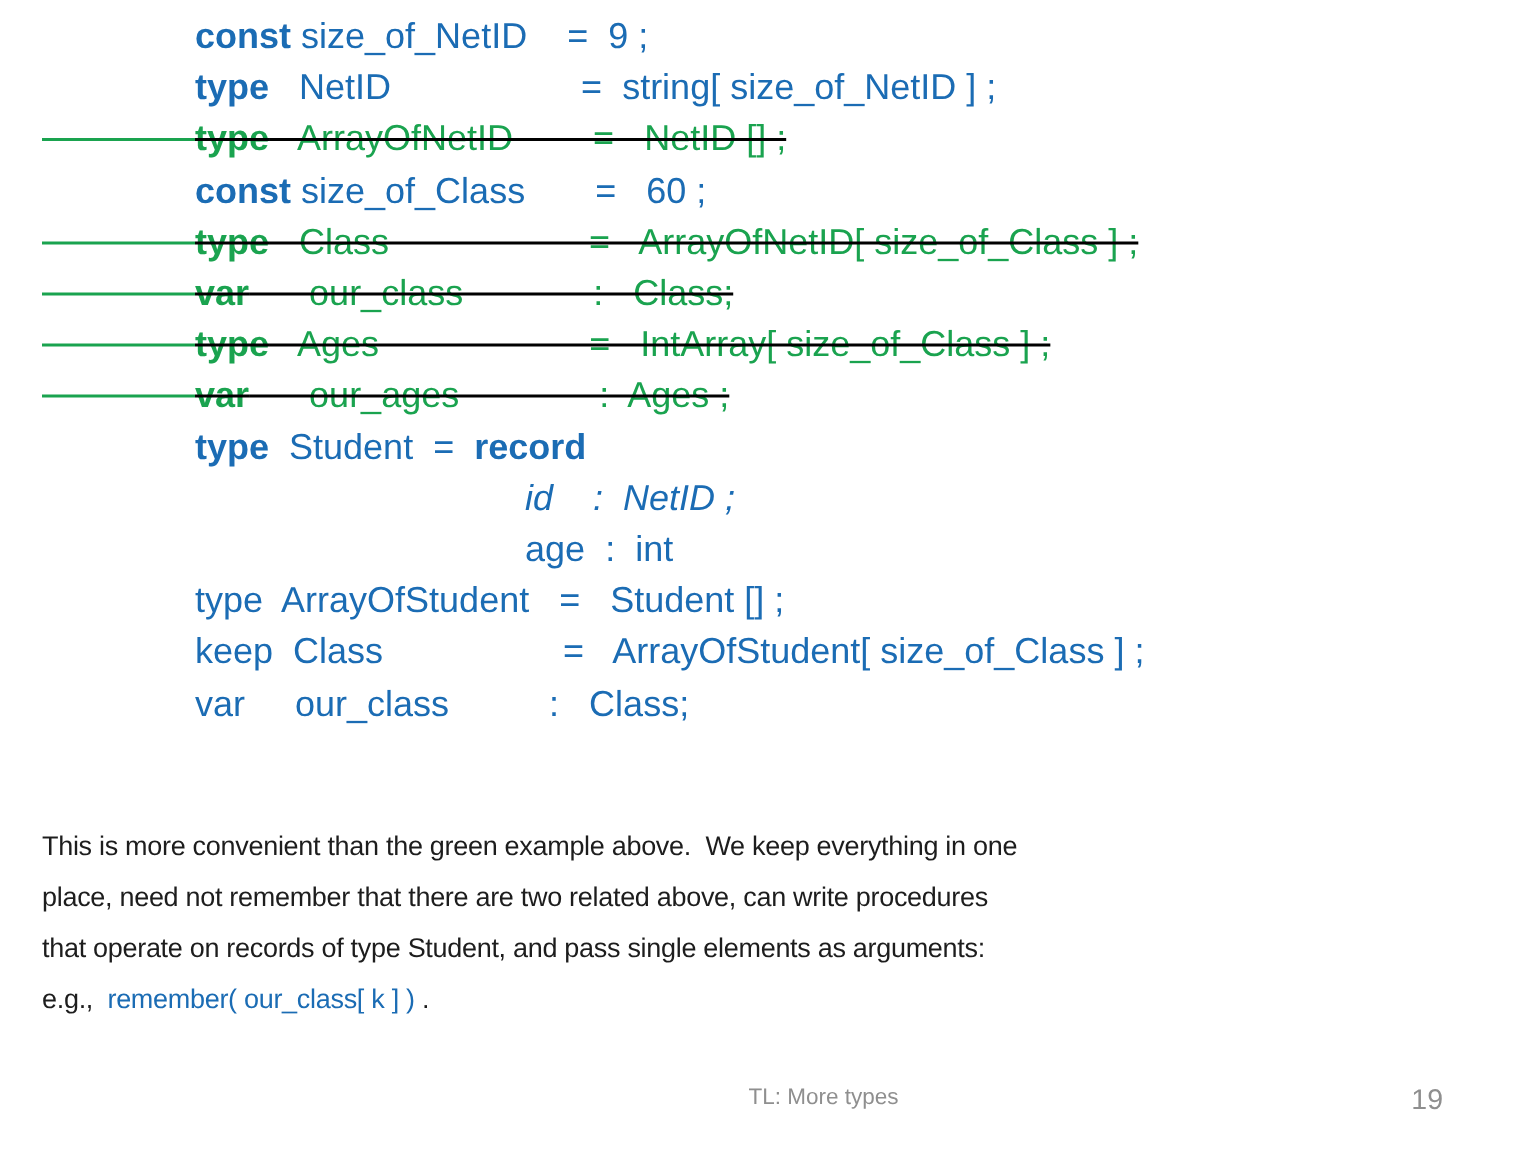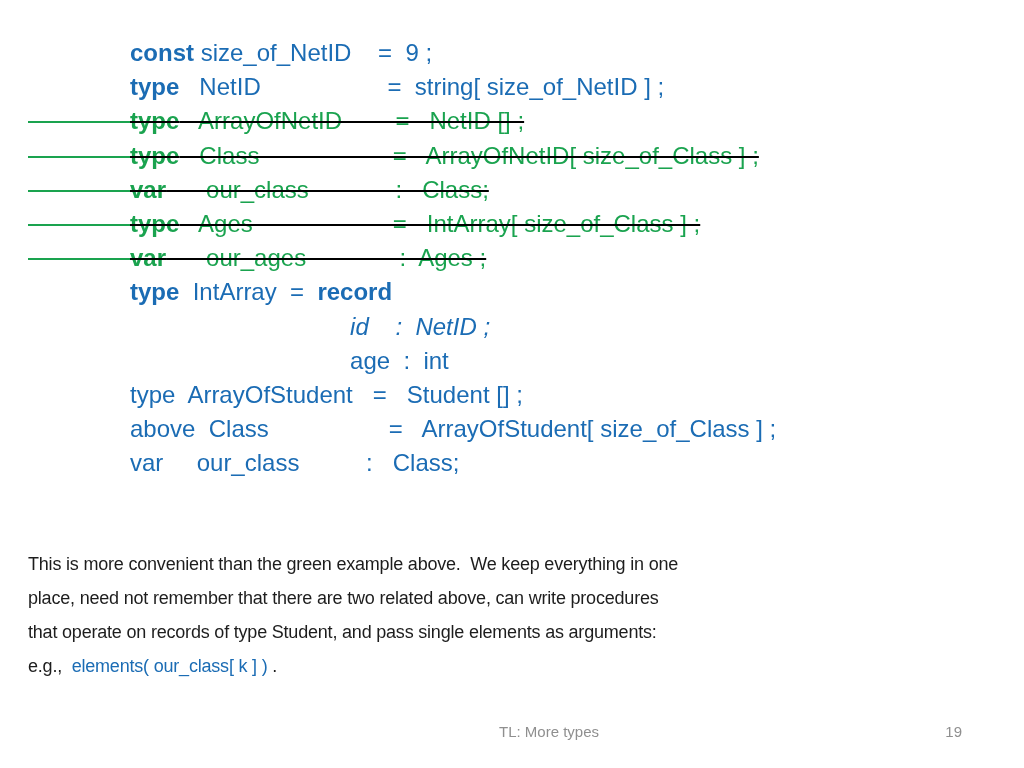--- a/index.html
+++ b/index.html
@@ -14,21 +14,21 @@
     position: relative;
     width: 1024px;
     height: 768px;
     background: var(--background);
     font-family: "Liberation Sans", sans-serif;
     overflow: hidden;
   }
   .code-block {
     position: absolute;
     left: 28px;
-    top: 36px;
+    top: 8px;
     font-size: 24px;
     line-height: 34.2px;
   }
   .code-line { white-space: pre; }
   .code-line .bold { font-weight: 700; }
   .lead {
     display: inline-block;
     width: 102px;
     height: 2px;
   }
@@ -56,44 +56,45 @@
     width: 100%;
     text-align: center;
     font-size: 15px;
     color: var(--gray);
     margin-left: 37px;
   }
   .page-number {
     position: absolute;
     top: 723px;
     right: 62px;
-    font-size: 15px;
+    font-size: 19px;
     color: var(--gray);
   }
 </style>
 </head>
 <body>
 
 <div class="slide">
   <div class="code-block">
       <div class="code-line"><span class="lead"></span><span><span class="bold" style="color: var(--blue);">const</span><span style="color: var(--blue);"> size_of_NetID    =  9 ;</span></span></div>
       <div class="code-line"><span class="lead"></span><span><span class="bold" style="color: var(--blue);">type</span><span style="color: var(--blue);">   NetID                   =  string[ size_of_NetID ] ;</span></span></div>
       <div class="code-line"><span class="lead strike-lead"></span><span class="struck"><span class="bold" style="color: var(--green);">type</span><span style="color: var(--green);">   ArrayOfNetID        =   NetID [] ;</span></span></div>
+      <div class="code-line"><span class="lead"></span><span><span class="bold" style="color: var(--blue);">const</span><span style="color: var(--blue);"> size_of_Class       =   60 ;</span></span></div>
       <div class="code-line"><span class="lead strike-lead"></span><span class="struck"><span class="bold" style="color: var(--green);">type</span><span style="color: var(--green);">   Class                    =   ArrayOfNetID[ size_of_Class ] ;</span></span></div>
       <div class="code-line"><span class="lead strike-lead"></span><span class="struck"><span class="bold" style="color: var(--green);">var</span><span style="color: var(--green);">      our_class             :   Class;</span></span></div>
       <div class="code-line"><span class="lead strike-lead"></span><span class="struck"><span class="bold" style="color: var(--green);">type</span><span style="color: var(--green);">   Ages                     =   IntArray[ size_of_Class ] ;</span></span></div>
       <div class="code-line"><span class="lead strike-lead"></span><span class="struck"><span class="bold" style="color: var(--green);">var</span><span style="color: var(--green);">      our_ages              :  Ages ;</span></span></div>
-      <div class="code-line"><span class="lead"></span><span><span class="bold" style="color: var(--blue);">type</span><span style="color: var(--blue);">  IntArray  =  </span><span class="bold" style="color: var(--blue);">record</span></span></div>
+      <div class="code-line"><span class="lead"></span><span><span class="bold" style="color: var(--blue);">type</span><span style="color: var(--blue);">  Student  =  </span><span class="bold" style="color: var(--blue);">record</span></span></div>
       <div class="code-line"><span class="lead"></span><span><span style="color: var(--blue); font-style: italic;">                                 id    :  NetID ;</span></span></div>
       <div class="code-line"><span class="lead"></span><span><span style="color: var(--blue);">                                 age  :  int</span></span></div>
       <div class="code-line"><span class="lead"></span><span><span style="color: var(--blue);">type  ArrayOfStudent   =   Student [] ;</span></span></div>
-      <div class="code-line"><span class="lead"></span><span><span style="color: var(--blue);">above  Class                  =   ArrayOfStudent[ size_of_Class ] ;</span></span></div>
+      <div class="code-line"><span class="lead"></span><span><span style="color: var(--blue);">keep  Class                  =   ArrayOfStudent[ size_of_Class ] ;</span></span></div>
       <div class="code-line"><span class="lead"></span><span><span style="color: var(--blue);">var     our_class          :   Class;</span></span></div>
     </div>
   <div class="body-text">
       <div class="para-line"><span><span style="color: var(--text);">This is more convenient than the green example above.  We keep everything in one</span></span></div>
       <div class="para-line"><span><span style="color: var(--text);">place, need not remember that there are two related above, can write procedures</span></span></div>
       <div class="para-line"><span><span style="color: var(--text);">that operate on records of type Student, and pass single elements as arguments:</span></span></div>
-      <div class="para-line"><span><span style="color: var(--text);">e.g.,  </span><span style="color: var(--blue);">elements( our_class[ k ] )</span><span style="color: var(--text);"> .</span></span></div>
+      <div class="para-line"><span><span style="color: var(--text);">e.g.,  </span><span style="color: var(--blue);">remember( our_class[ k ] )</span><span style="color: var(--text);"> .</span></span></div>
     </div>
   <div class="footer-title">TL: More types</div>
   <div class="page-number">19</div>
 </div>
 
 </body></html>

